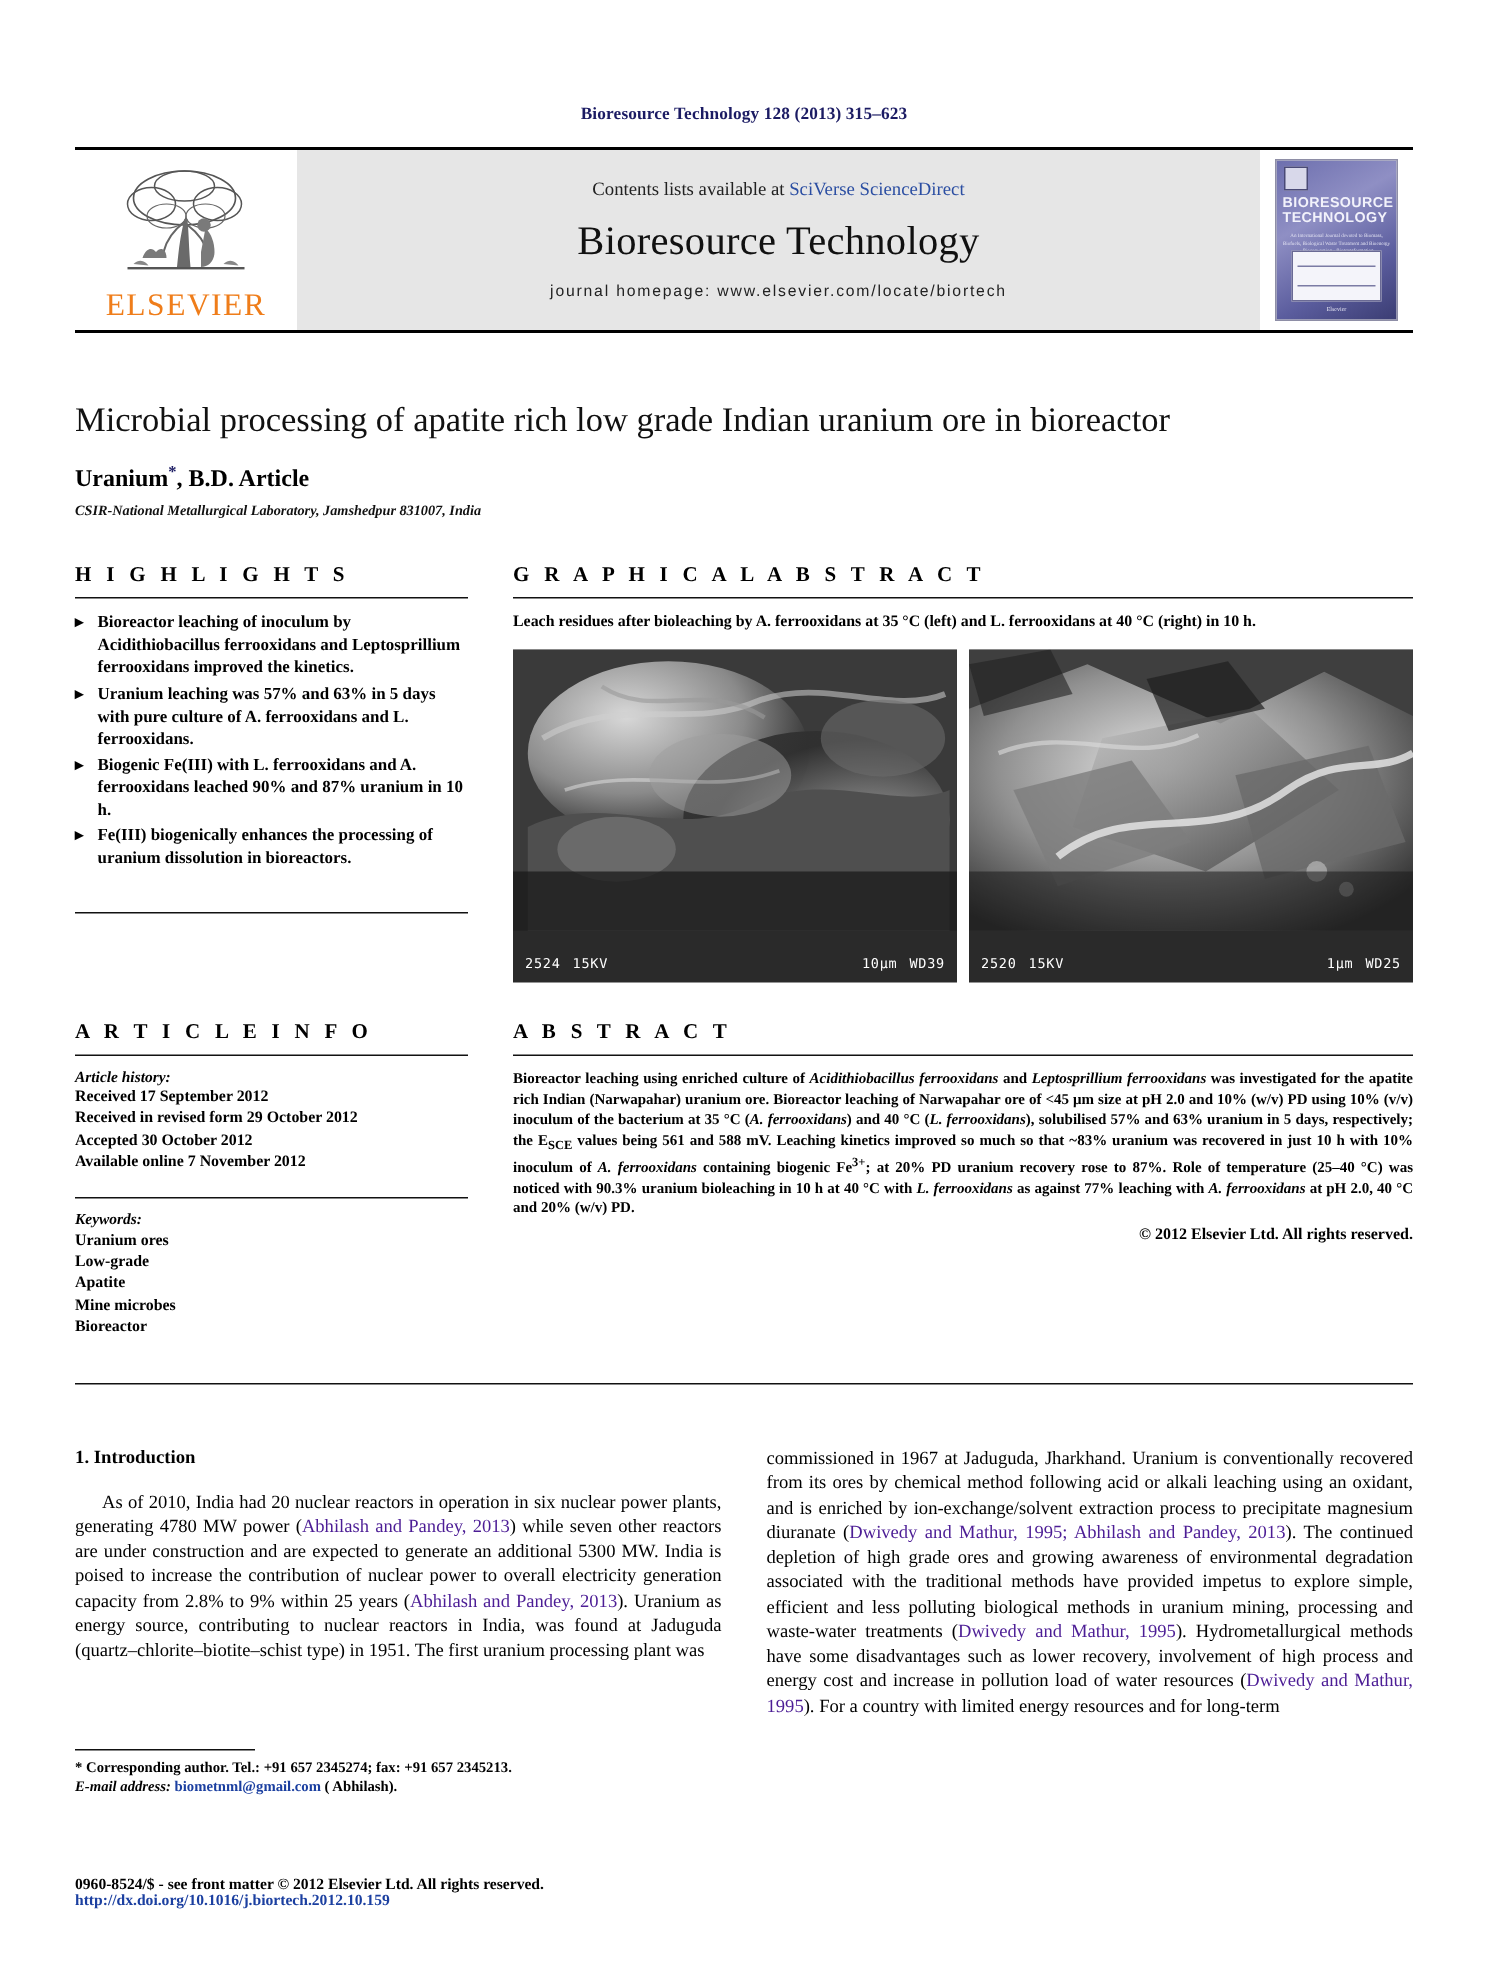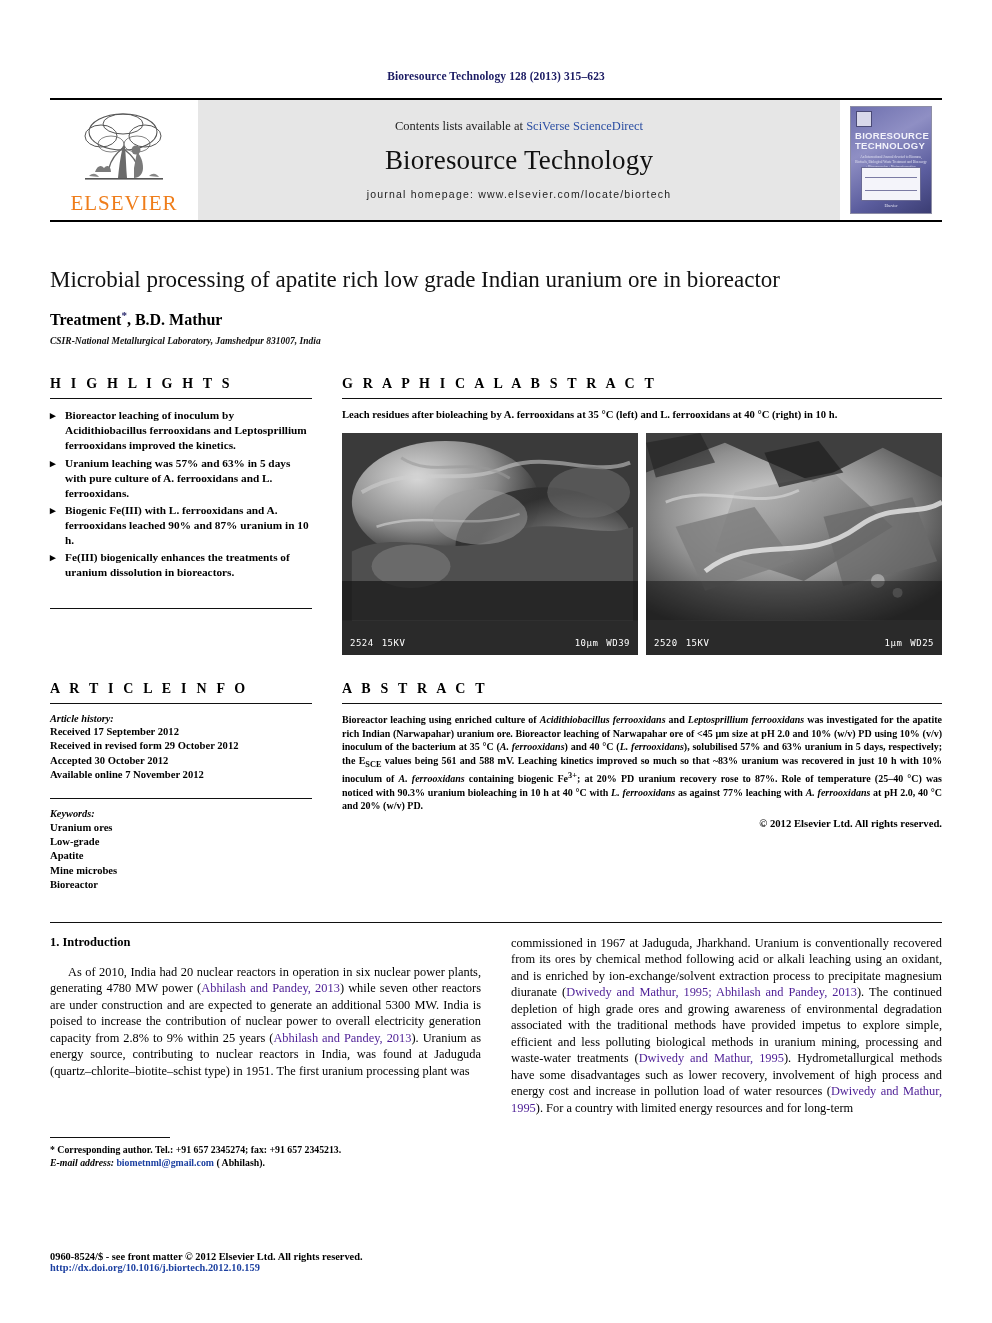--- a/index.html
+++ b/index.html
@@ -192,21 +192,21 @@
   .ai-line { font-size: 10.6px; font-weight: bold; line-height: 1.34; }
   .kw-list { margin-top: 2px; }
 
   .abstract-text {
     font-size: 10px; font-weight: bold; line-height: 1.35; text-align: justify;
   }
   .copyright { text-align: right; font-weight: bold; font-size: 10.7px; margin-top: 4px; }
 
   
   .body-rule { border:0; border-top: 1px solid #111; margin: 30px 0 0 0; }
-  .body-cols { display: flex; gap: 30px; margin-top: 12px; }
+  .body-cols { display: flex; gap: 30px; margin-top: 41px; }
   .body-col { width: 431px; flex: 0 0 431px; position: relative; }
   .body-h2 { font-size: 12.5px; font-weight: bold; margin: 0 0 14px 0; }
   .body-p {
     font-size: 12.4px; line-height: 1.33; text-align: justify; margin: 0;
     text-indent: 18px;
   }
   .cite { color: #4c1d95; }
 
   .footnote-area { position: absolute; left: 0; bottom: 0; width: 100%; }
   .fn-rule { width: 120px; border: 0; border-top: 1px solid #111; margin: 0 0 5px 0; }
@@ -268,33 +268,33 @@
         <div class="cover-sub">An International Journal devoted to Biomass, Biofuels, Biological Waste Treatment and Bioenergy · Bioconversion · Biotransformation</div>
         <div class="cover-fig"></div>
         <div class="cover-foot">Elsevier</div>
       </div>
     </div>
   </div>
   <div class="masthead-rule"></div>
 
   <div class="title-block">
     <h1 class="paper-title">Microbial processing of apatite rich low grade Indian uranium ore in bioreactor</h1>
-    <div class="authors"><span>Treatment</span><span class="aster">*</span><span>, B.D. Mathur</span></div>
+    <div class="authors"><span>Uranium</span><span class="aster">*</span><span>, B.D. Article</span></div>
     <div class="affiliation">CSIR-National Metallurgical Laboratory, Jamshedpur 831007, India</div>
   </div>
 
   <div class="cols">
     <div class="col-left">
       <div class="sec-head">H I G H L I G H T S</div>
       <hr class="hr-thin">
       <ul class="highlights">
         <li>Bioreactor leaching of inoculum by Acidithiobacillus ferrooxidans and Leptosprillium ferrooxidans improved the kinetics.</li>
         <li>Uranium leaching was 57% and 63% in 5 days with pure culture of A. ferrooxidans and L. ferrooxidans.</li>
         <li>Biogenic Fe(III) with L. ferrooxidans and A. ferrooxidans leached 90% and 87% uranium in 10 h.</li>
-        <li>Fe(III) biogenically enhances the treatments of uranium dissolution in bioreactors.</li>
+        <li>Fe(III) biogenically enhances the processing of uranium dissolution in bioreactors.</li>
       </ul>
       <hr class="hl-bottom-rule">
     </div>
 
     <div class="col-right">
       <div class="sec-head">G R A P H I C A L   A B S T R A C T</div>
       <hr class="hr-thin">
       <div class="ga-caption">Leach residues after bioleaching by A. ferrooxidans at 35 °C (left) and L. ferrooxidans at 40 °C (right) in 10 h.</div>
       <div class="ga-images">
 

